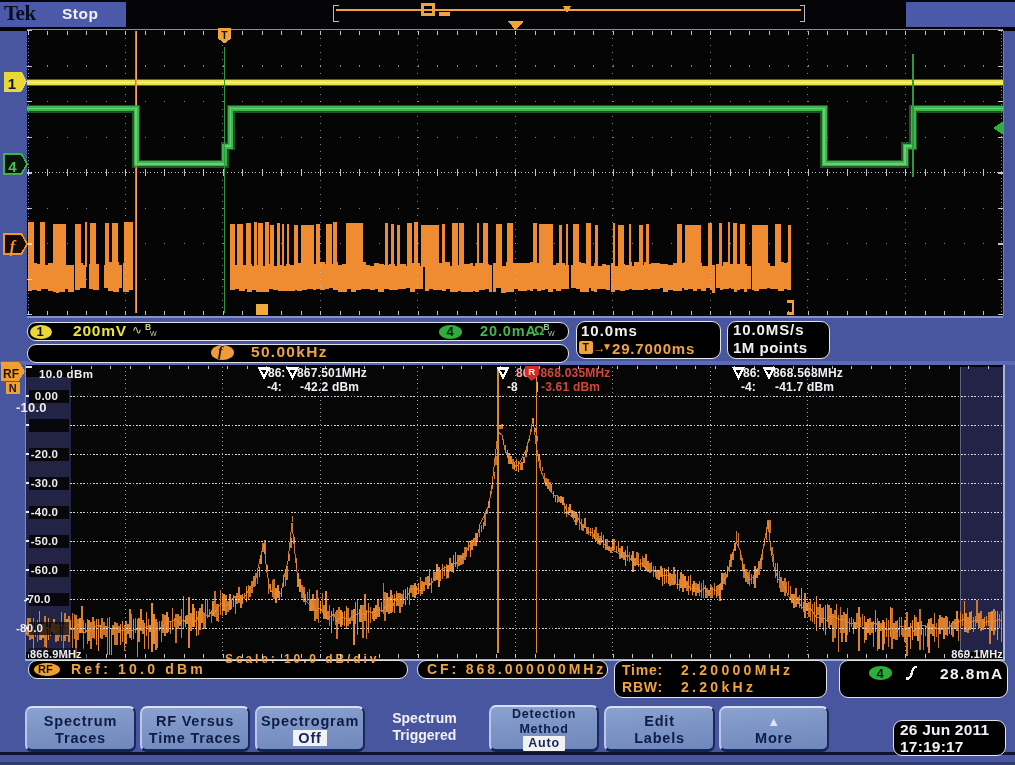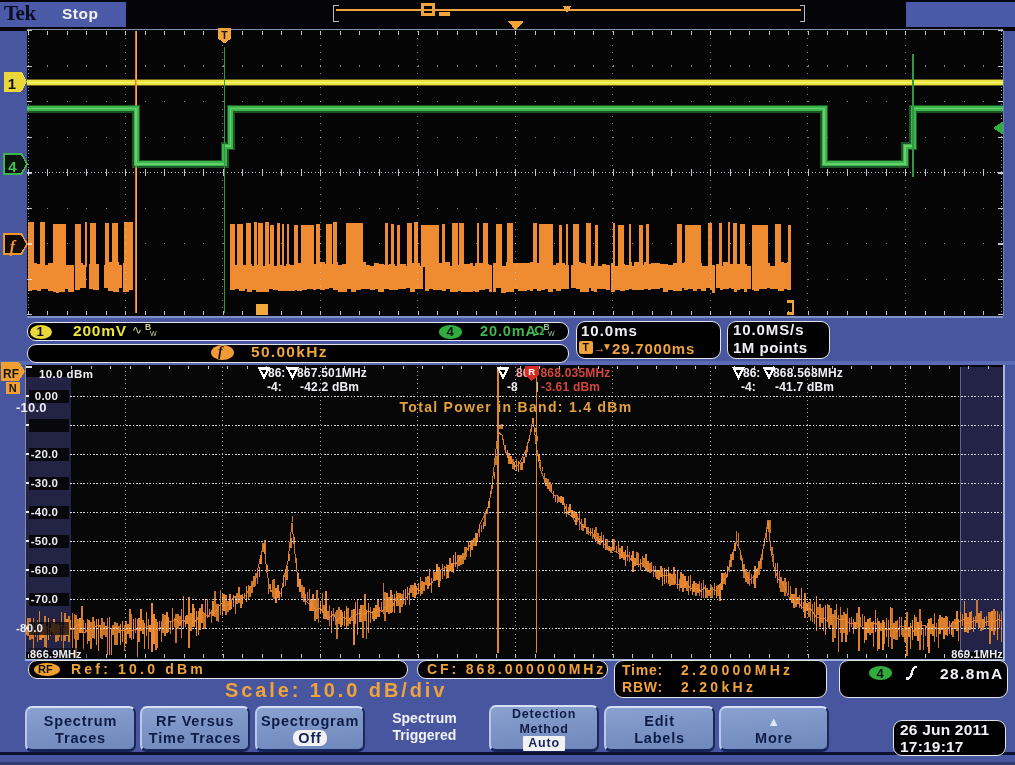--- a/index.html
+++ b/index.html
@@ -58,48 +58,47 @@
     <div style="position:absolute;left:300px;top:380.5px;font-size:12px;color:#f0f0f4;white-space:nowrap;line-height:1.05;font-weight:bold;letter-spacing:0.2px;">-42.2 dBm</div>
     <div style="position:absolute;left:508px;top:367px;font-size:12px;color:#fca5a5;white-space:nowrap;line-height:1.05;font-weight:bold;margin-left:8px;">86</div>
     <div style="position:absolute;left:507px;top:380.5px;font-size:12px;color:#f0f0f4;white-space:nowrap;line-height:1.05;font-weight:bold;">-8</div>
     <div style="position:absolute;left:540.5px;top:367px;font-size:12px;color:#d4453c;white-space:nowrap;line-height:1.05;font-weight:bold;letter-spacing:0.2px;">868.035MHz</div>
     <div style="position:absolute;left:536px;top:380.5px;font-size:11px;color:#d8d8e0;white-space:nowrap;line-height:1.05;">|</div>
     <div style="position:absolute;left:541px;top:380.5px;font-size:12px;color:#d4453c;white-space:nowrap;line-height:1.05;font-weight:bold;letter-spacing:0.2px;">-3.61 dBm</div>
     <div style="position:absolute;left:743px;top:367px;font-size:12px;color:#f0f0f4;white-space:nowrap;line-height:1.05;font-weight:bold;">86:</div>
     <div style="position:absolute;left:773px;top:367px;font-size:12px;color:#f0f0f4;white-space:nowrap;line-height:1.05;font-weight:bold;letter-spacing:0.2px;">868.568MHz</div>
     <div style="position:absolute;left:741px;top:380.5px;font-size:12px;color:#f0f0f4;white-space:nowrap;line-height:1.05;font-weight:bold;">-4:</div>
     <div style="position:absolute;left:775px;top:380.5px;font-size:12px;color:#f0f0f4;white-space:nowrap;line-height:1.05;font-weight:bold;letter-spacing:0.2px;">-41.7 dBm</div>
-    <div style="position:absolute;left:260px;top:399px;width:512px;text-align:center;font-size:14px;font-weight:bold;color:#e2a13c;letter-spacing:1.3px;">Total Power in Band: 1.4 dBm</div>
     <div style="background:#000;border:1.6px solid #e3e3ea;border-radius:9px;position:absolute;left:28px;top:659.5px;width:380px;height:19px;"></div>
     <div style="background:#000;border:1.6px solid #e3e3ea;border-radius:9px;position:absolute;left:417px;top:659.5px;width:191px;height:19px;"></div>
     <div style="background:#000;border:1.6px solid #e3e3ea;border-radius:9px;position:absolute;left:614px;top:660px;width:213px;height:38px;"></div>
     <div style="background:#000;border:1.6px solid #e3e3ea;border-radius:9px;position:absolute;left:839px;top:660px;width:169px;height:38px;"></div>
     <div style="position:absolute;left:34px;top:662.5px;width:26px;height:13.5px;background:#f0a030;border-radius:50%;"></div>
     <div style="position:absolute;left:38px;top:663.5px;font-size:11px;color:#111;white-space:nowrap;line-height:1.05;font-weight:bold;">RF</div>
     <div style="position:absolute;left:71px;top:662px;font-size:14px;color:#f0a33c;white-space:nowrap;line-height:1.05;font-weight:bold;letter-spacing:3.2px;">Ref: 10.0 dBm</div>
-    <div style="position:absolute;left:225px;top:680px;font-size:20px;color:#f0a33c;white-space:nowrap;line-height:1.05;font-weight:bold;letter-spacing:2.9px;">Scale: 10.0 dB/div</div>
+    <div style="position:absolute;left:225px;top:653px;font-size:12px;color:#f0a33c;white-space:nowrap;line-height:1.05;font-weight:bold;letter-spacing:2.9px;">Scale: 10.0 dB/div</div>
     <div style="position:absolute;left:427px;top:662px;font-size:14px;color:#f0a33c;white-space:nowrap;line-height:1.05;font-weight:bold;letter-spacing:2.9px;">CF: 868.000000MHz</div>
     <div style="position:absolute;left:622px;top:662.5px;font-size:14px;color:#f0a33c;white-space:nowrap;line-height:1.05;font-weight:bold;letter-spacing:0.8px;">Time:</div>
     <div style="position:absolute;left:681px;top:662.5px;font-size:14px;color:#f0a33c;white-space:nowrap;line-height:1.05;font-weight:bold;letter-spacing:3.3px;">2.20000MHz</div>
     <div style="position:absolute;left:622px;top:680px;font-size:14px;color:#f0a33c;white-space:nowrap;line-height:1.05;font-weight:bold;letter-spacing:0.8px;">RBW:</div>
     <div style="position:absolute;left:681px;top:680px;font-size:14px;color:#f0a33c;white-space:nowrap;line-height:1.05;font-weight:bold;letter-spacing:3.3px;">2.20kHz</div>
     <div style="position:absolute;left:869px;top:666px;width:23px;height:14px;background:#2fae3e;border-radius:50%;"></div>
     <div style="position:absolute;left:876.5px;top:666.5px;font-size:13px;color:#111;white-space:nowrap;line-height:1.05;font-weight:bold;">4</div>
     <div style="position:absolute;left:940px;top:665.5px;font-size:15.5px;color:#f2f2f6;white-space:nowrap;line-height:1.05;font-weight:bold;letter-spacing:1.4px;">28.8mA</div>
     <div style="position:absolute;left:25px;top:706px;width:111px;height:46px;background:linear-gradient(175deg,#8ba2d0 0%,#7d95c6 45%,#6f87bb 100%);border-radius:7px;border-top:2px solid #d7e1f6;border-left:2px solid #b9c8ea;border-right:2px solid #1a2858;border-bottom:3px solid #16245c;box-sizing:border-box;color:#0f1c46;font-weight:bold;font-size:14.5px;letter-spacing:0.8px;text-align:center;line-height:16.5px;display:flex;flex-direction:column;justify-content:center;padding-top:2px;">
       <div>Spectrum</div>
       <div>Traces</div>
     </div>
     <div style="position:absolute;left:140px;top:706px;width:110px;height:46px;background:linear-gradient(175deg,#8ba2d0 0%,#7d95c6 45%,#6f87bb 100%);border-radius:7px;border-top:2px solid #d7e1f6;border-left:2px solid #b9c8ea;border-right:2px solid #1a2858;border-bottom:3px solid #16245c;box-sizing:border-box;color:#0f1c46;font-weight:bold;font-size:14.5px;letter-spacing:0.8px;text-align:center;line-height:16.5px;display:flex;flex-direction:column;justify-content:center;padding-top:2px;">
       <div>RF Versus</div>
       <div>Time Traces</div>
     </div>
     <div style="position:absolute;left:255px;top:706px;width:110px;height:46px;background:linear-gradient(175deg,#8ba2d0 0%,#7d95c6 45%,#6f87bb 100%);border-radius:7px;border-top:2px solid #d7e1f6;border-left:2px solid #b9c8ea;border-right:2px solid #1a2858;border-bottom:3px solid #16245c;box-sizing:border-box;color:#0f1c46;font-weight:bold;font-size:14.5px;letter-spacing:0.8px;text-align:center;line-height:16.5px;display:flex;flex-direction:column;justify-content:center;padding-top:2px;">
       <div>Spectrogram</div>
-      <div style="margin:0 auto;width:34px;background:#f2f2f2;color:#15255e;border-radius:7px;">Off</div>
+      <div style="margin:0 auto;width:34px;background:#f2f2f2;color:#15255e;border-radius:0;">Off</div>
     </div>
     <div style="position:absolute;left:367px;top:710px;width:115px;text-align:center;font-size:14px;font-weight:bold;color:#f2f2f6;line-height:17px;">Spectrum<br>Triggered</div>
     <div style="position:absolute;left:489px;top:705px;width:110px;height:47px;background:linear-gradient(175deg,#8ba2d0 0%,#7d95c6 45%,#6f87bb 100%);border-radius:7px;border-top:2px solid #d7e1f6;border-left:2px solid #b9c8ea;border-right:2px solid #1a2858;border-bottom:3px solid #16245c;box-sizing:border-box;color:#0f1c46;font-weight:bold;font-size:12.5px;letter-spacing:0.8px;text-align:center;line-height:14.5px;display:flex;flex-direction:column;justify-content:center;padding-top:2px;">
       <div>Detection</div>
       <div>Method</div>
       <div style="margin:0 auto;width:42px;background:#f2f2f2;color:#15255e;border-radius:1px;">Auto</div>
     </div>
     <div style="position:absolute;left:604px;top:706px;width:111px;height:46px;background:linear-gradient(175deg,#8ba2d0 0%,#7d95c6 45%,#6f87bb 100%);border-radius:7px;border-top:2px solid #d7e1f6;border-left:2px solid #b9c8ea;border-right:2px solid #1a2858;border-bottom:3px solid #16245c;box-sizing:border-box;color:#0f1c46;font-weight:bold;font-size:14.5px;letter-spacing:0.8px;text-align:center;line-height:16.5px;display:flex;flex-direction:column;justify-content:center;padding-top:2px;">
       <div>Edit</div>
       <div>Labels</div>
@@ -973,18 +972,18 @@
     <div style="position:absolute;left:16px;top:448.2px;width:42px;text-align:right;font-size:11.5px;font-weight:bold;color:#ececf2;letter-spacing:0.2px;">-20.0</div>
     <div style="position:absolute;left:29px;top:476.5px;width:40px;height:13.5px;background:#08080c;"></div>
     <div style="position:absolute;left:16px;top:477.2px;width:42px;text-align:right;font-size:11.5px;font-weight:bold;color:#ececf2;letter-spacing:0.2px;">-30.0</div>
     <div style="position:absolute;left:29px;top:505.5px;width:40px;height:13.5px;background:#08080c;"></div>
     <div style="position:absolute;left:16px;top:506.2px;width:42px;text-align:right;font-size:11.5px;font-weight:bold;color:#ececf2;letter-spacing:0.2px;">-40.0</div>
     <div style="position:absolute;left:29px;top:534.5px;width:40px;height:13.5px;background:#08080c;"></div>
     <div style="position:absolute;left:16px;top:535.2px;width:42px;text-align:right;font-size:11.5px;font-weight:bold;color:#ececf2;letter-spacing:0.2px;">-50.0</div>
     <div style="position:absolute;left:29px;top:563.5px;width:40px;height:13.5px;background:#08080c;"></div>
     <div style="position:absolute;left:16px;top:564.2px;width:42px;text-align:right;font-size:11.5px;font-weight:bold;color:#ececf2;letter-spacing:0.2px;">-60.0</div>
     <div style="position:absolute;left:29px;top:592.5px;width:40px;height:13.5px;background:#08080c;"></div>
-    <div style="position:absolute;left:16px;top:593.2px;width:42px;text-align:right;font-size:11.5px;font-weight:bold;color:#ececf2;letter-spacing:0.2px;">-70.0</div>
+    <div style="position:absolute;left:16px;top:593.2px;width:42px;text-align:center;font-size:11.5px;font-weight:bold;color:#ececf2;letter-spacing:0.2px;">-70.0</div>
     <div style="position:absolute;left:29px;top:621.5px;width:40px;height:13.5px;background:rgba(8,8,12,0.75);"></div>
     <div style="position:absolute;left:16px;top:622.2px;width:42px;text-align:left;font-size:11.5px;font-weight:bold;color:#ececf2;letter-spacing:0.2px;">-80.0</div>
     <div style="position:absolute;left:29px;top:647.5px;width:58px;height:11.5px;background:rgba(5,5,8,0.5);"></div>
     <div style="position:absolute;left:30px;top:647.5px;font-size:11px;font-weight:bold;color:#ececf2;letter-spacing:0.2px;white-space:nowrap;">866.9MHz</div>
     <div style="position:absolute;left:942px;top:647.5px;width:61px;text-align:right;font-size:11px;font-weight:bold;color:#ececf2;letter-spacing:0.2px;">869.1MHz</div>
 </div>
 </body></html>

